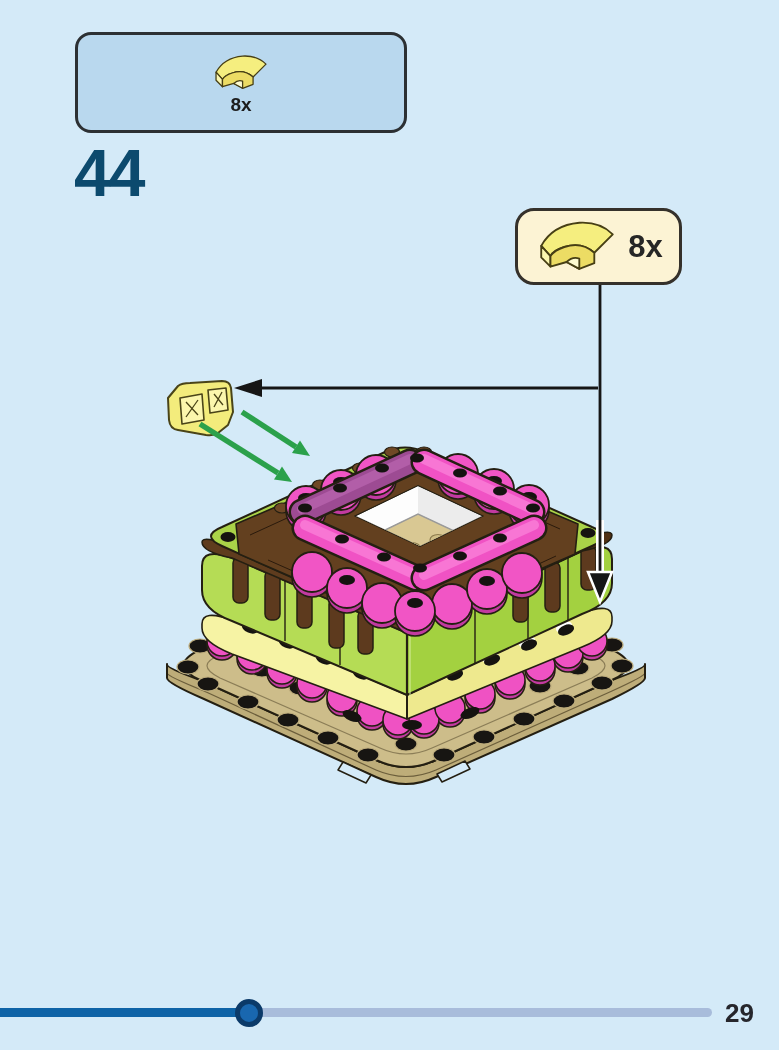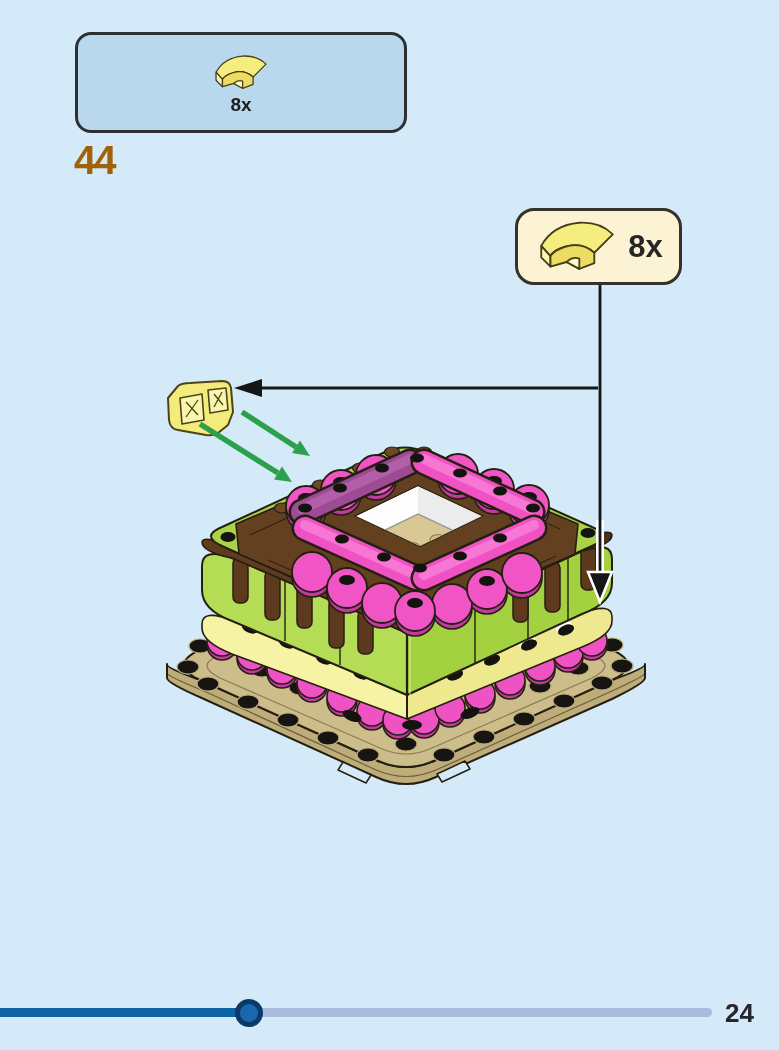--- a/index.html
+++ b/index.html
@@ -16,21 +16,21 @@
     box-sizing:border-box;border:3px solid #2c3033;border-radius:16px;
     background:#b9d8ee;display:flex;flex-direction:column;align-items:center;
     justify-content:center;gap:1px;
   }
   .piece-small{width:58px;height:42px;display:block;}
   .parts-qty{font-size:19px;font-weight:bold;color:#1c1c1c;line-height:1;}
 
   
   .step-number{
     position:absolute;left:74px;top:140px;
-    font-size:40px;font-weight:800;color:#a16207;letter-spacing:-2px;line-height:1;
+    font-size:66px;font-weight:800;color:#0c4a6e;letter-spacing:-2px;line-height:1;
   }
 
   
   .callout{
     position:absolute;left:515px;top:208px;width:167px;height:77px;
     box-sizing:border-box;border:3px solid #35312b;border-radius:19px;
     background:#fcf3d4;display:flex;align-items:center;justify-content:center;gap:8px;
   }
   .piece-large{width:86px;height:60px;display:block;}
   .callout-qty{font-size:31px;font-weight:bold;color:#262626;line-height:1;}
@@ -373,14 +373,14 @@
     <use href="#slope-piece"></use>
   </svg>
   <div class="callout-qty">8x</div>
 </div>
 
 <div class="progress">
   <div class="progress-track" style="background: rgb(168, 188, 219);">
     <div class="progress-fill" style="width: 35%; background: rgb(14, 99, 167);"></div>
   </div>
   <div class="progress-thumb" style="background: rgb(25, 103, 175); border-color: rgb(11, 58, 105); left: 235.2px;"></div>
-  <div class="page-number">24</div>
+  <div class="page-number">29</div>
 </div>
 
 </body></html>

